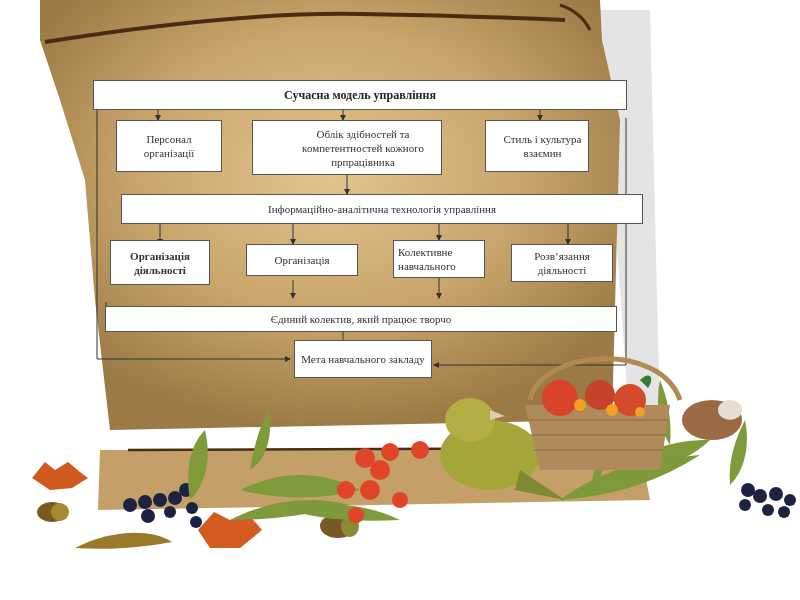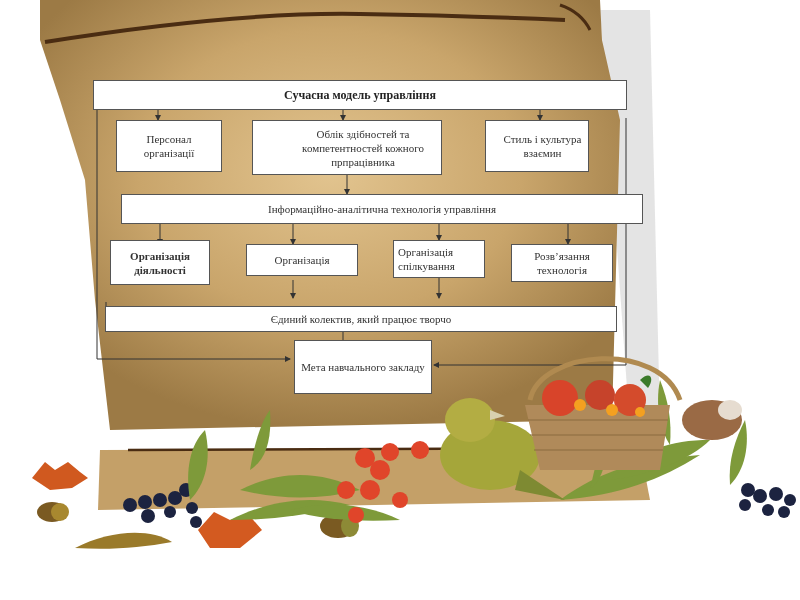--- a/index.html
+++ b/index.html
@@ -75,26 +75,26 @@
 <div class="box bold" style="left:93px;top:80px;width:534px;height:30px;font-size:12px;">Сучасна модель управління</div>
 
 <div class="box" style="left:116px;top:120px;width:106px;height:52px;">Персонал організації</div>
 <div class="box" style="left:252px;top:120px;width:190px;height:55px;padding-left:36px;">Облік здібностей та компетентностей кожного прпрацівника</div>
 <div class="box" style="left:485px;top:120px;width:104px;height:52px;padding-left:15px;">Стиль і культура взаємин</div>
 
 <div class="box" style="left:105px;top:194px;width:522px;height:30px;margin-left:16px;">Інформаційно-аналітична технологія управління</div>
 
 <div class="box" style="left:110px;top:240px;width:100px;height:45px;font-weight:bold;">Організація діяльності</div>
 <div class="box" style="left:246px;top:244px;width:112px;height:32px;">Організація</div>
-<div class="box" style="left:393px;top:240px;width:92px;height:38px;justify-content:flex-start;text-align:left;">Організація спілкування</div>
-<div class="box" style="left:511px;top:244px;width:102px;height:38px;">Розв’язання технологія</div>
+<div class="box" style="left:393px;top:240px;width:92px;height:38px;justify-content:flex-start;text-align:left;">Колективне навчального</div>
+<div class="box" style="left:511px;top:244px;width:102px;height:38px;">Розв’язання діяльності</div>
 
 <div class="box" style="left:105px;top:298px;width:512px;height:26px;margin-top:8px;">Єдиний колектив, який працює творчо</div>
 
-<div class="box" style="left:294px;top:340px;width:138px;height:54px;">Мета навчального закладу</div>
+<div class="box" style="left:294px;top:340px;width:138px;height:38px;">Мета навчального закладу</div>
 
 <svg class="deco" viewBox="0 0 800 600">
 
   <g>
     <path d="M32 478 L45 462 L55 470 L68 462 L80 472 L88 478 L72 488 L50 490 Z" fill="#d0591f"></path>
   </g>
   <g>
     <path d="M198 530 L214 512 L230 520 L248 514 L262 530 L240 548 L210 548 Z" fill="#d35a20"></path>
   </g>
   <g>

